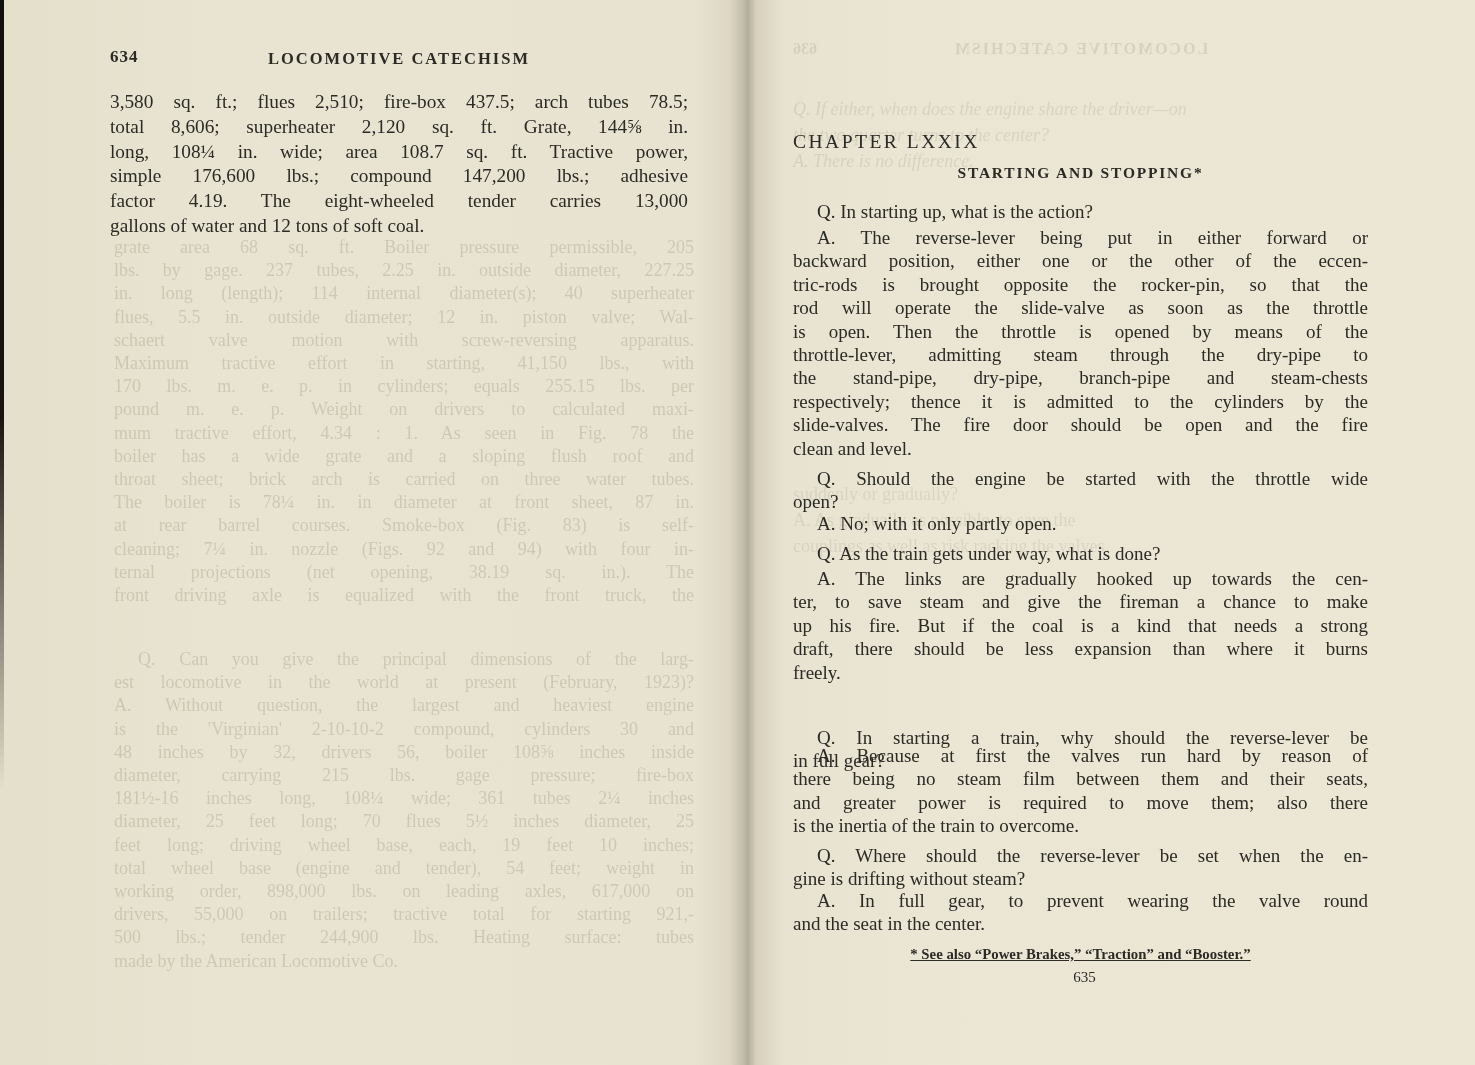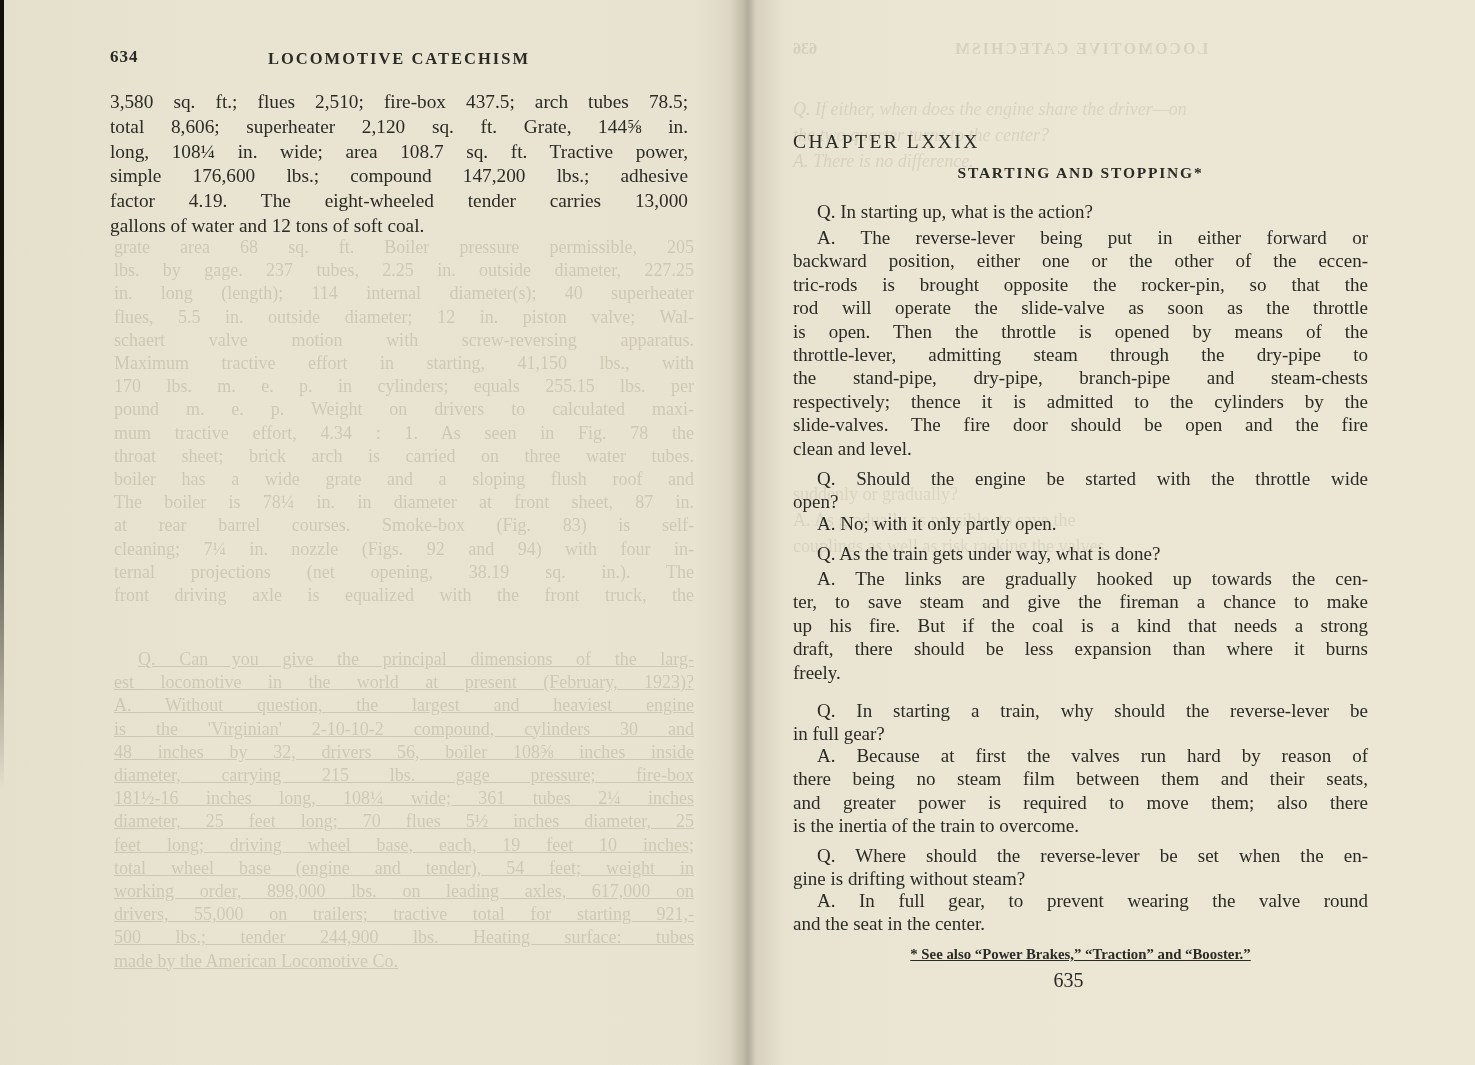--- a/index.html
+++ b/index.html
@@ -22,32 +22,32 @@
   .blk{position:absolute;}
   .line{min-height:1em;}
   .j{text-align:justify;text-align-last:justify;}
   .if .line:first-child{text-indent:24px;}
   
   .pl-folio{left:110px;top:47px;font-size:17px;font-weight:600;letter-spacing:1px;}
   .pl-header{left:110px;top:49px;width:578px;text-align:center;font-size:16.5px;font-weight:600;letter-spacing:2px;}
   .pl-para{left:110px;top:90px;width:578px;font-size:19.3px;line-height:24.8px;}
   .ghost{color:#6f6850;opacity:.22;filter:blur(.5px);}
   .ghost-upper{left:114px;top:236px;width:580px;font-size:18px;line-height:23.2px;}
-  .ghost-lower{left:114px;top:648px;width:580px;font-size:18px;line-height:23.2px;text-decoration:underline;}
+  .ghost-lower{left:114px;top:648px;width:580px;font-size:18px;line-height:23.2px;}
   
   .pr-ghost-header{left:56px;top:40px;width:575px;text-align:center;font-size:16px;font-weight:600;letter-spacing:2px;transform:scaleX(-1);opacity:.16;}
   .pr-ghost-folio{left:56px;top:40px;font-size:16px;font-weight:600;transform:scaleX(-1);opacity:.16;}
   .pr-ghost-top{left:56px;top:96px;width:575px;font-size:18px;line-height:26px;font-style:italic;opacity:.15;}
   .pr-ghost-mid{left:56px;top:481px;width:575px;font-size:18px;line-height:26px;opacity:.13;}
   .pr-chapter{left:56px;top:131px;width:575px;font-size:19.5px;letter-spacing:2.5px;}
   .pr-section{left:56px;top:164px;width:575px;text-align:center;font-size:15.5px;font-weight:700;letter-spacing:1.8px;}
   .qa-q{}
   .pr-body{font-size:19px;line-height:23.4px;width:575px;left:56px;}
   .pr-footnote{left:56px;top:946px;width:575px;text-align:center;font-size:14.8px;font-weight:700;text-decoration:underline;}
-  .pr-folio{left:44px;top:969px;width:575px;text-align:center;font-size:20px;}
+  .pr-folio{left:60px;top:969px;width:575px;text-align:center;font-size:15px;}
 </style>
 </head>
 <body>
 
 <div class="scan">
 
   <div class="page page-left">
     <div class="blk pl-folio">634</div>
     <div class="blk pl-header">LOCOMOTIVE CATECHISM</div>
 
@@ -63,22 +63,22 @@
     <div class="blk ghost ghost-upper">
         <div class="line j">grate area 68 sq. ft.  Boiler pressure permissible, 205</div>
         <div class="line j">lbs. by gage.  237 tubes, 2.25 in. outside diameter, 227.25</div>
         <div class="line j">in. long (length); 114 internal diameter(s); 40 superheater</div>
         <div class="line j">flues, 5.5 in. outside diameter; 12 in. piston valve; Wal-</div>
         <div class="line j">schaert valve motion with screw-reversing apparatus.</div>
         <div class="line j">Maximum tractive effort in starting, 41,150 lbs., with</div>
         <div class="line j">170 lbs. m. e. p. in cylinders; equals 255.15 lbs. per</div>
         <div class="line j">pound m. e. p.  Weight on drivers to calculated maxi-</div>
         <div class="line j">mum tractive effort, 4.34 : 1.  As seen in Fig. 78 the</div>
+        <div class="line j">boiler has a wide grate and a sloping flush roof and</div>
         <div class="line j">throat sheet; brick arch is carried on three water tubes.</div>
-        <div class="line j">boiler has a wide grate and a sloping flush roof and</div>
         <div class="line j">The boiler is 78¼ in. in diameter at front sheet, 87 in.</div>
         <div class="line j">at rear barrel courses.  Smoke-box (Fig. 83) is self-</div>
         <div class="line j">cleaning; 7¼ in. nozzle (Figs. 92 and 94) with four in-</div>
         <div class="line j">ternal projections (net opening, 38.19 sq. in.).  The</div>
         <div class="line j">front driving axle is equalized with the front truck, the</div>
       </div>
 
     <div class="blk ghost ghost-lower if">
         <div class="line j">Q. Can you give the principal dimensions of the larg-</div>
         <div class="line j">est locomotive in the world at present (February, 1923)?</div>
@@ -142,21 +142,21 @@
         <div class="line">Q. As the train gets under way, what is done?</div>
       </div>
     <div class="blk pr-body if" style="top:567px">
         <div class="line j">A. The links are gradually hooked up towards the cen-</div>
         <div class="line j">ter, to save steam and give the fireman a chance to make</div>
         <div class="line j">up his fire.  But if the coal is a kind that needs a strong</div>
         <div class="line j">draft, there should be less expansion than where it burns</div>
         <div class="line">freely.</div>
       </div>
 
-    <div class="blk pr-body qa-q if" style="top:699px">
+    <div class="blk pr-body qa-q if" style="top:726px">
         <div class="line j">Q. In starting a train, why should the reverse-lever be</div>
         <div class="line">in full gear?</div>
       </div>
     <div class="blk pr-body if" style="top:744px">
         <div class="line j">A. Because at first the valves run hard by reason of</div>
         <div class="line j">there being no steam film between them and their seats,</div>
         <div class="line j">and greater power is required to move them; also there</div>
         <div class="line">is the inertia of the train to overcome.</div>
       </div>
 

